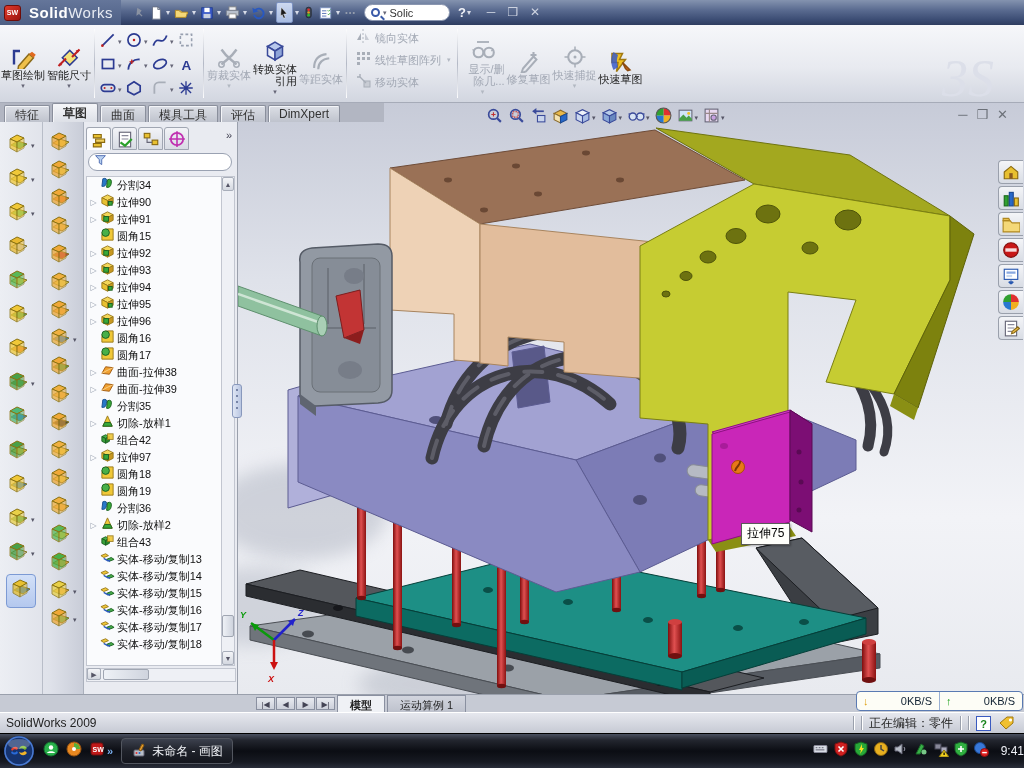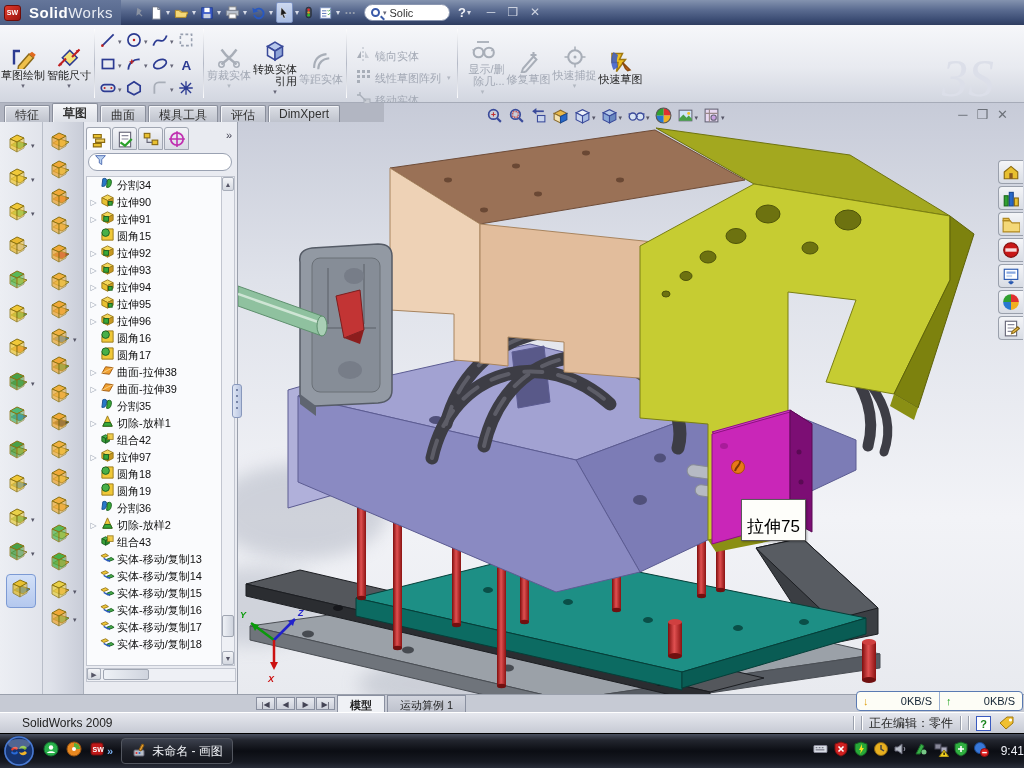--- a/index.html
+++ b/index.html
@@ -44,21 +44,21 @@
     padding-top:4px; position:relative; }
   .cmdbtn { width:46px; display:flex; flex-direction:column; align-items:center; padding-top:3px; }
   .cmdbtn .ci { height:24px; display:flex; align-items:center; }
   .cmdbtn .cl { font-size:11px; line-height:12px; text-align:right; color:#222; width:44px; }
   .cmdbtn .dd { font-size:7px; color:#667; margin-top:1px; }
   .cmdbtn.dis .cl { color:#a2a8b4; } .cmdbtn.dis .dd{ color:#b2b8c2; }
   .csep { width:1px; background:linear-gradient(180deg,#fdfdfe,#b4b9c6,#fdfdfe); margin:4px 2px; }
   #sketchgrid { display:grid; grid-template-columns:repeat(4,26px); grid-auto-rows:24px; padding-top:5px; }
   .gcell { display:flex; align-items:center; justify-content:flex-start; gap:1px; padding-left:2px; }
   .gcell .dd { font-size:7px; color:#667; }
-  #stackgroup { display:flex; flex-direction:column; padding:22px 4px 0 6px; gap:4px; }
+  #stackgroup { display:flex; flex-direction:column; padding:4px 4px 0 6px; gap:4px; }
   .srow { display:flex; align-items:center; gap:4px; height:18px; }
   .srow .sl { font-size:11px; color:#a2a8b4; white-space:nowrap; }
   .srow .dd { font-size:7px; color:#b2b8c2; margin-left:2px;}
   #watermark { position:absolute; right:30px; top:28px; font-family:"Liberation Serif","DejaVu Serif",serif;
     font-style:italic; font-size:52px; color:#dcdfe9; user-select:none; line-height:1; }
 
   
   #tabrow { position:absolute; left:0; top:103px; width:384px; height:19px; background:#b2b6c2;
     display:flex; align-items:flex-end; padding-left:4px; z-index:4; }
   .rtab { font-size:12px; color:#333; padding:1px 10px 2px; margin-right:2px; height:17px;
@@ -106,22 +106,22 @@
   #scene { position:absolute; left:0; top:19px; }
   #headsup { position:absolute; left:248px; top:4px; display:flex; align-items:center; gap:5px; z-index:3;}
   .hicon { display:flex; align-items:center; gap:1px; }
   .hicon .dd { font-size:7px; color:#556; }
   #docbtns { position:absolute; right:16px; top:6px; display:flex; gap:9px; z-index:3; }
   #docbtns span { color:#6b7078; font-size:13px; font-weight:bold; line-height:12px; }
   #taskpane { position:absolute; right:1px; top:57px; display:flex; flex-direction:column; gap:2px; z-index:3;}
   .tpbtn { width:25px; height:24px; background:linear-gradient(180deg,#f4f5f8,#d8dce4);
     border:1px solid #9aa0ac; border-right:none; border-radius:4px 0 0 4px;
     display:flex; align-items:center; justify-content:center; }
-  #tooltip { position:absolute; left:503px; top:396px; background:#fefefa; border:1px solid #5a5a5a;
-    font-size:17px; color:#000; padding:15px 5px 2px; z-index:5; box-shadow:1px 1px 2px rgba(0,0,0,.3); }
+  #tooltip { position:absolute; left:503px; top:420px; background:#fefefa; border:1px solid #5a5a5a;
+    font-size:12px; color:#000; padding:1px 5px 2px; z-index:5; box-shadow:1px 1px 2px rgba(0,0,0,.3); }
 
   
   #netwidget { position:absolute; left:856px; top:691px; width:167px; height:20px; background:#fdfdf6;
     border:1px solid #5a7ab2; border-radius:4px; display:flex; z-index:8; font-size:11px; color:#123; }
   #netwidget .half { flex:1; display:flex; align-items:center; justify-content:space-between; padding:0 7px 0 6px;}
   #netwidget .half + .half { border-left:1px solid #9ab0d4; }
   #netwidget .dna { color:#e0a010; font-weight:bold; } #netwidget .upa { color:#18a018; font-weight:bold; }
 
   
   #modeltabs { position:absolute; left:0; top:694px; width:1024px; height:18px; background:#c6cad4;
@@ -129,21 +129,21 @@
   #mnav { display:flex; gap:1px; margin-left:254px; padding:2px 2px; }
   .mbtn { width:19px; background:linear-gradient(180deg,#e8eaf0,#ccd0da); border:1px solid #8a90a0;
     font-size:8px; color:#445; text-align:center; line-height:13px; }
   .mtab { font-size:11px; padding:2px 12px 0; border:1px solid #8a90a0; border-bottom:none;
     background:linear-gradient(180deg,#d2d5de,#bec2cd); color:#222; margin-right:2px; }
   .mtab.active { background:#eff1f5; font-weight:bold; }
 
   
   #statusbar { position:absolute; left:0; top:712px; width:1024px; height:21px;
     background:linear-gradient(180deg,#e6e8ee,#c6cad4); border-top:1px solid #fff; display:flex; align-items:center;}
-  #statusbar .left { font-size:12px; color:#222; margin-left:22px; }
+  #statusbar .left { font-size:12px; color:#222; margin-left:6px; }
   #statusbar .right { margin-left:auto; display:flex; align-items:center; gap:7px; margin-right:8px; }
   .ssep { width:1px; height:14px; background:#9aa0ac; box-shadow:1px 0 0 #fff; }
   #editing { font-size:12px; color:#222; }
   #sbhelp { width:15px; height:15px; background:#fff; border:1px solid #3a5ac0; color:#18851c;
     font-weight:bold; font-size:11px; text-align:center; line-height:14px; }
 
   
   #taskbar { position:absolute; left:0; top:733px; width:1024px; height:35px;
     background:linear-gradient(180deg,#4a5060 0%,#23262f 18%,#0b0d13 50%,#171a22 82%,#2a2e3a 100%);
     border-top:1px solid #000; display:flex; align-items:center; }

